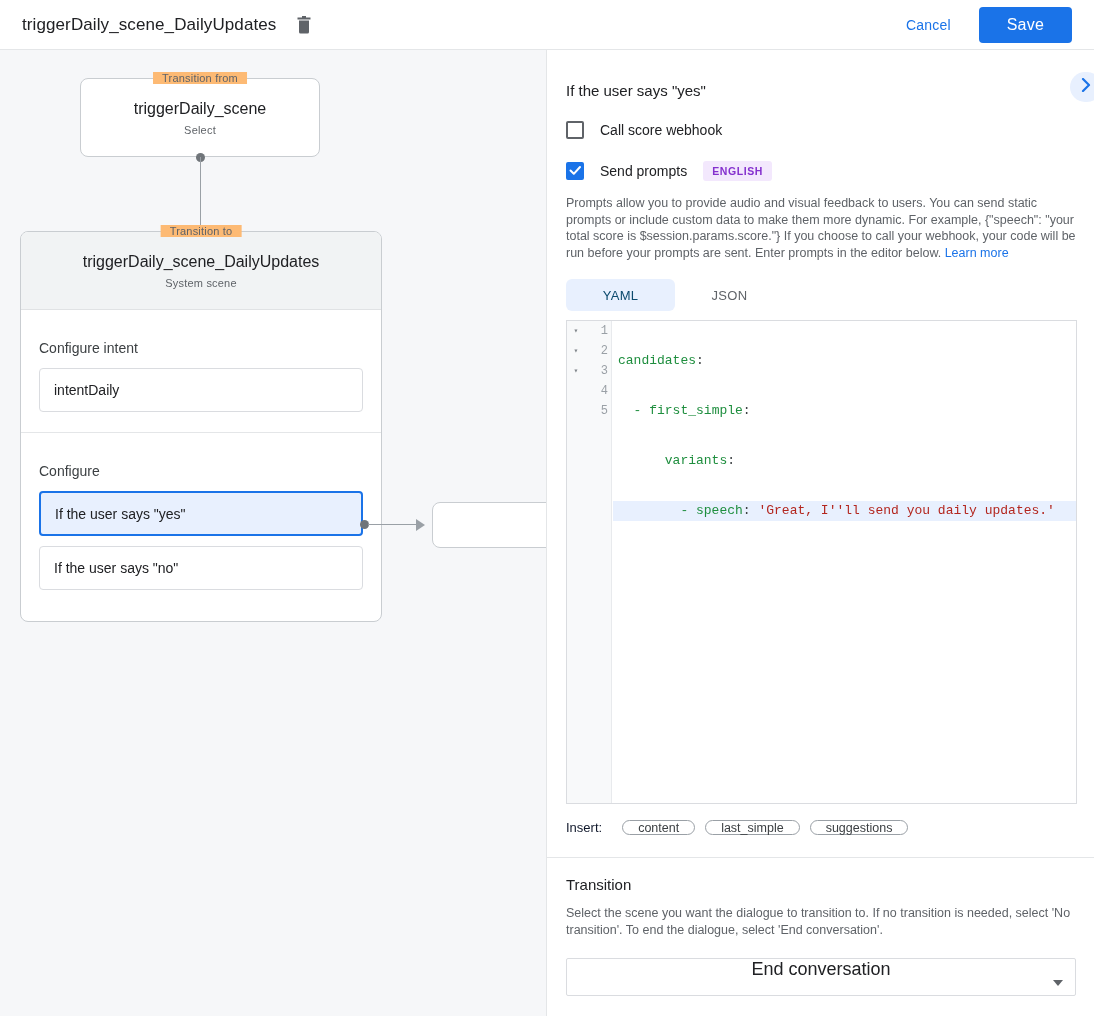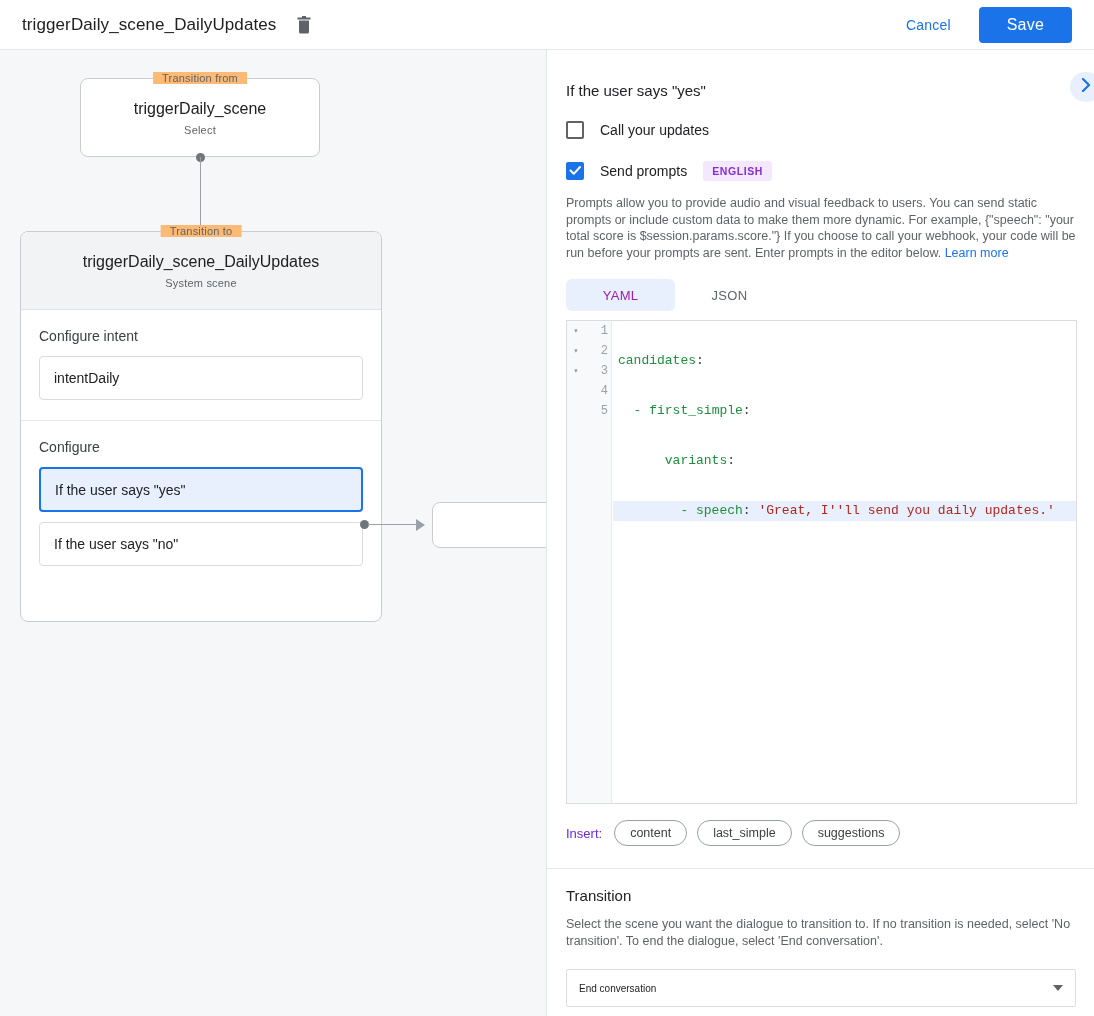--- a/index.html
+++ b/index.html
@@ -132,21 +132,21 @@
     height: 78px;
     background: #f1f3f4;
     border-radius: 7px 7px 0 0;
     border-bottom: 1px solid #e0e2e4;
     display: flex; flex-direction: column;
     align-items: center; justify-content: center;
   }
   .to-header .scene-name { font-size: 16px; }
 
   .section {
-    padding: 18px 18px 20px 18px;
+    padding: 30px 18px 20px 18px;
   }
   .section + .section { border-top: 1px solid #e4e6e8; }
   .section-label {
     font-size: 14px; color: #3c4043;
     margin-bottom: 12px;
   }
   .field-box {
     height: 44px;
     border: 1px solid #dadce0;
     border-radius: 4px;
@@ -282,21 +282,21 @@
   }
   .tab {
     width: 109px; height: 32px;
     display: flex; align-items: center; justify-content: center;
     font-size: 13px;
     color: #5f6368;
     cursor: pointer;
     border-radius: 3px;
     letter-spacing: .3px;
   }
-  .tab.active { background: #e8f0fe; color: #a21caf; border-radius: 6px; }
+  .tab.active { background: #e8f0fe; color: #0c4a6e; border-radius: 6px; }
 
   
   .editor {
     position: relative;
     margin: 9px 0 0 19px;
     width: 511px; height: 484px;
     border: 1px solid #dadce0;
     background: #ffffff;
     overflow: hidden;
     font-family: "Liberation Mono", "DejaVu Sans Mono", monospace;
@@ -333,25 +333,25 @@
   }
   .code-line.active { background: #e8f0fe; }
   .tok-key { color: #1e8e3e; }
   .tok-punc { color: #3c4043; }
   .tok-str { color: #b3261e; }
 
   .insert-row {
     display: flex; align-items: center;
     margin: 16px 0 0 19px;
   }
-  .insert-label { font-size: 13px; color: #6d28d9; margin-right: 12px; }
+  .insert-label { font-size: 13px; color: #0f172a; margin-right: 20px; }
   .chip {
     border: 1px solid #9aa0a6;
     border-radius: 14px;
-    height: 26px;
+    height: 15px;
     padding: 0 15px;
     display: flex; align-items: center;
     font-size: 12.5px;
     color: #3c4043;
     margin-right: 10px;
     cursor: pointer;
     background: #ffffff;
   }
 
   .panel-divider {
@@ -372,23 +372,24 @@
     color: #5f6368;
   }
   .select-box {
     margin: 20px 0 0 19px;
     width: 510px; height: 38px;
     border: 1px solid #dadce0;
     border-radius: 2px;
     background: #ffffff;
     display: flex; align-items: center;
     padding: 0 12px;
-    font-size: 10px;
-    color: #202124;
-    cursor: pointer;
+    font-size: 18px;
+    color: #202124;
+    cursor: pointer;
+    flex-direction: column;
   }
   .select-caret {
     margin-left: auto;
     width: 0; height: 0;
     border-left: 5px solid transparent;
     border-right: 5px solid transparent;
     border-top: 6px solid #5f6368;
   }
 </style>
 </head>
@@ -455,21 +456,21 @@
         <svg width="12" height="14" viewBox="0 0 12 14">
           <path d="M3 1 L9 7 L3 13" stroke="#1a73e8" stroke-width="2.2" fill="none" stroke-linecap="round" stroke-linejoin="round"></path>
         </svg>
       </span>
     </div>
 
     <div class="panel-title">If the user says "yes"</div>
 
     <div class="cb-row">
       <div class="cbox"></div>
-      <div class="cb-label">Call your updates</div>
+      <div class="cb-label">Call score webhook</div>
     </div>
 
     <div class="cb-row second">
       <div class="cbox checked">
         <span>
           <svg width="13" height="11" viewBox="0 0 13 11">
             <path d="M1.5 5.5 L4.8 8.8 L11 2" stroke="#ffffff" stroke-width="2" fill="none" stroke-linecap="round" stroke-linejoin="round"></path>
           </svg>
         </span>
       </div>

